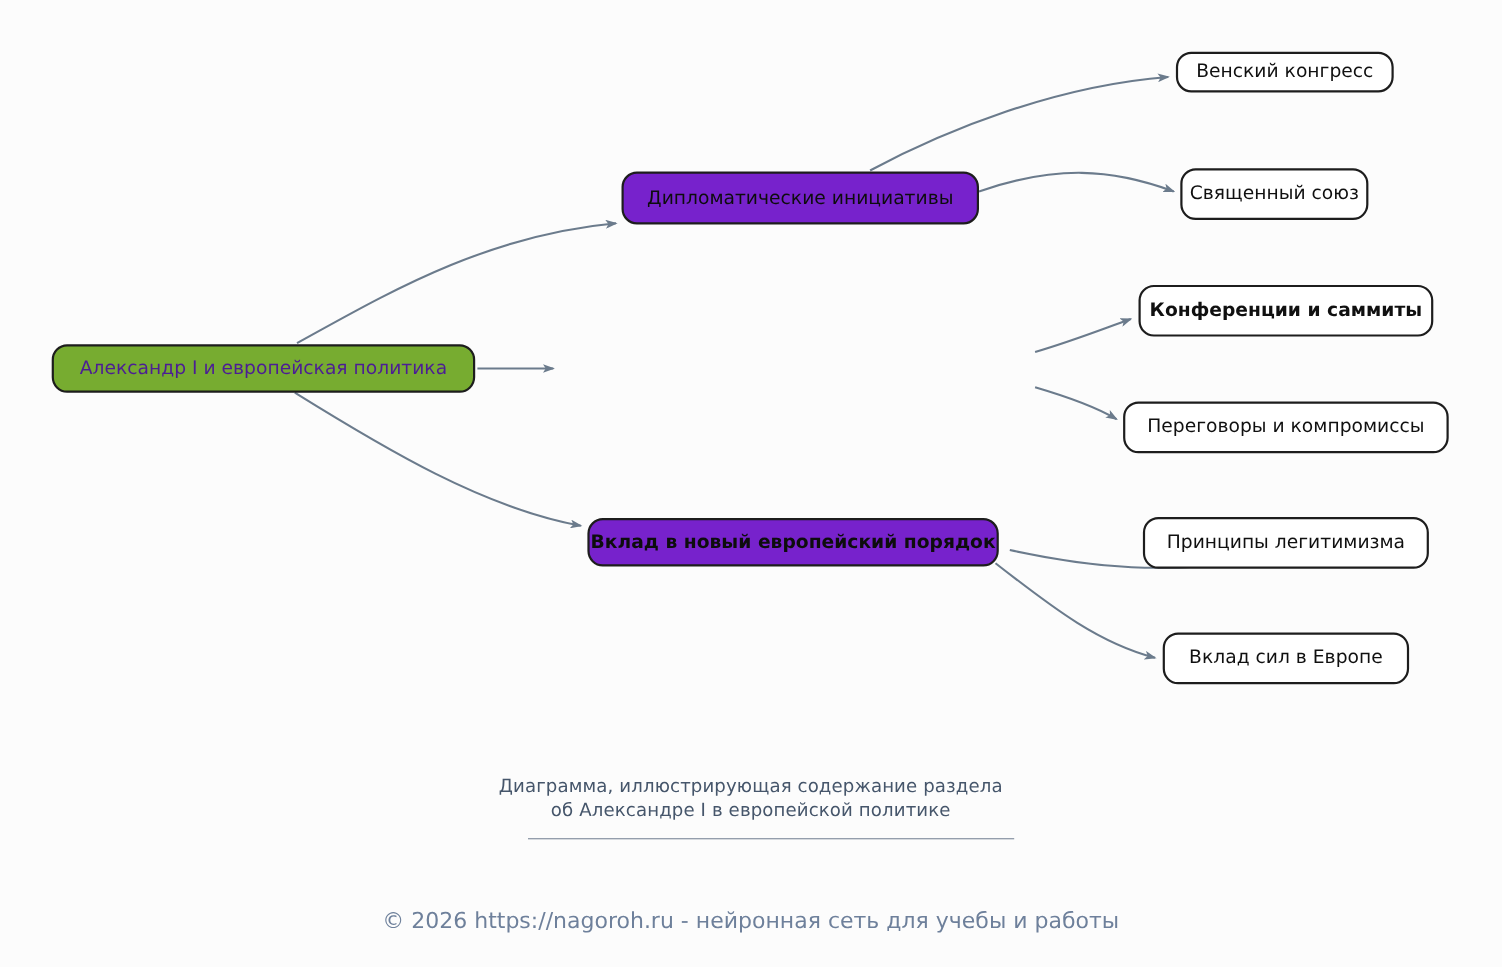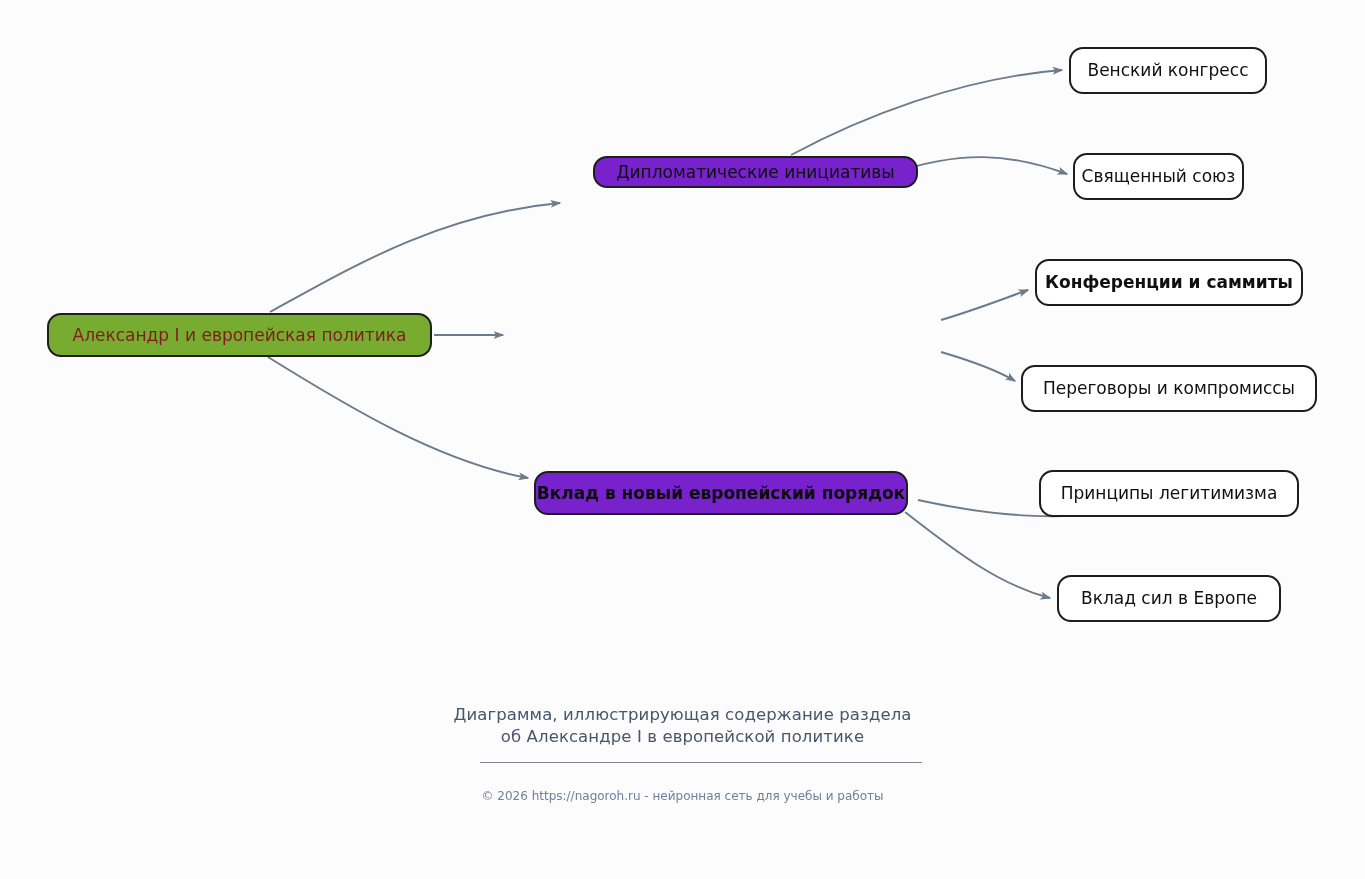--- a/index.html
+++ b/index.html
@@ -41,21 +41,21 @@
     justify-content: center;
     text-align: center;
     white-space: nowrap;
     line-height: 1.1;
   }
 
   .node-root {
     background: #77ac30;
     border: 2px solid #1d1d1d;
     border-radius: 14px;
-    color: #7f1d1d;
+    color: #4c1d95;
     font-size: 17px;
   }
 
   .node-branch {
     background: #7722cc;
     border: 2px solid #1d1d1d;
     border-radius: 14px;
     color: #0d0d0d;
     font-size: 17px;
   }
@@ -88,25 +88,25 @@
     left: 480px;
     top: 762px;
     width: 442px;
     height: 1px;
     background: #7b8798;
   }
 
   .footer {
     position: absolute;
     left: 0;
-    top: 789px;
+    top: 825px;
     width: 1365px;
     text-align: center;
     color: #6e809b;
-    font-size: 12px;
+    font-size: 20px;
   }
 </style>
 </head>
 <body>
 
 <div id="diagram-canvas">
 
   <svg class="edge-layer" viewBox="0 0 1365 879" width="1365" height="879" xmlns="http://www.w3.org/2000/svg">
     <defs>
       <marker id="arrowhead" markerWidth="11" markerHeight="8" refX="9.5" refY="4" orient="auto" markerUnits="userSpaceOnUse">
@@ -127,30 +127,30 @@
 
       <path d="M 918,500 C 1000,518 1060,520 1131,511"></path>
       <path d="M 905,512 C 960,555 1000,585 1050,598"></path>
     </g>
   </svg>
 
   <div class="node node-root" style="left:47px; top:313px; width:385px; height:44px;">
     <span>Александр I и европейская политика</span>
   </div>
 
-  <div class="node node-branch" style="left:565px; top:156px; width:325px; height:32px;margin-left:28px;">
+  <div class="node node-branch" style="left:565px; top:156px; width:325px; height:48px;">
     <span>Дипломатические инициативы</span>
   </div>
 
 
   <div class="node node-branch" style="left:534px; top:471px; width:374px; height:44px;font-weight:bold;">
     <span>Вклад в новый европейский порядок</span>
   </div>
 
-  <div class="node node-leaf" style="left:1069px; top:47px; width:198px; height:47px;">
+  <div class="node node-leaf" style="left:1069px; top:47px; width:198px; height:37px;">
     <span>Венский конгресс</span>
   </div>
 
   <div class="node node-leaf" style="left:1073px; top:153px; width:171px; height:47px;">
     <span>Священный союз</span>
   </div>
 
   <div class="node node-leaf" style="left:1035px; top:259px; width:268px; height:47px;font-weight:bold;">
     <span>Конференции и саммиты</span>
   </div>

